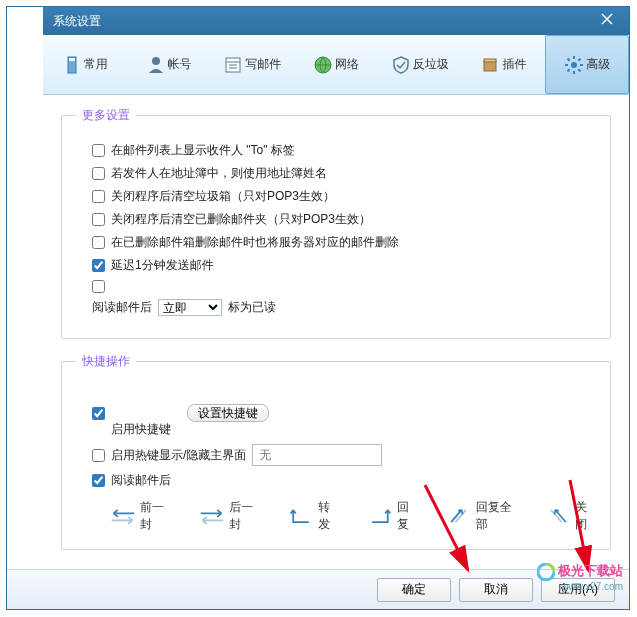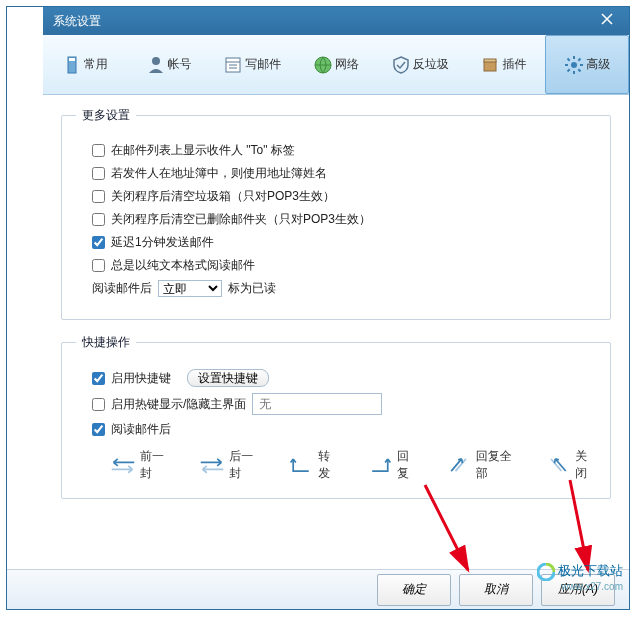--- a/index.html
+++ b/index.html
@@ -9,35 +9,35 @@
 .titlebar .title { font-size: 12px; }
 .titlebar .close { width: 24px; height: 20px; text-align: center; cursor: pointer; }
 .titlebar .close svg { display: block; margin: 2px auto; }
 .tabs { height: 60px; background: linear-gradient(#f5fbff, #dbeefb); border-bottom: 1px solid #a9c9e2; display: flex; }
 .tab { flex: 1; display: flex; flex-direction: row; align-items: center; justify-content: center; color: #333; cursor: pointer; gap: 2px; border: 1px solid transparent; }
 .tab.selected { background: linear-gradient(#c8e3f7, #a9d1ee); border: 1px solid #6fa9d6; border-radius: 2px; }
 .tab .icon { width: 20px; height: 20px; }
 .tab span { font-size: 12px; }
 .content { padding: 12px 18px; height: calc(100% - 28px - 60px - 40px); overflow: hidden; }
 fieldset { border: 1px solid #c8d4df; border-radius: 2px; padding: 12px 14px 16px; margin-bottom: 14px; }
-legend { padding: 0 6px; font-size: 12px; color: #0f172a; }
+legend { padding: 0 6px; font-size: 12px; color: #8b5cf6; }
 .row { display: flex; align-items: center; gap: 6px; margin: 6px 0 6px 16px; color: #222; }
 .row label { cursor: pointer; }
 input[type=checkbox] { width: 13px; height: 13px; accent-color: #2f7bbf; }
 select { height: 17px; font-size: 12px; border: 1px solid #a9bed0; background: #fff; }
 .btn-small { height: 18px; padding: 0 10px; background: linear-gradient(#fdfdfd,#ececec); border: 1px solid #a9bed0; border-radius: 8px; font-size: 12px; cursor: pointer; }
 input[type=text] { height: 22px; border: 1px solid #a9bed0; padding: 0 6px; font-size: 12px; color: #999; }
 .gestures { display: flex; gap: 28px; margin: 10px 0 0 34px; }
 .gesture { display: flex; align-items: center; gap: 4px; font-size: 12px; color: #333; }
 .gesture .shape { width: 30px; height: 22px; }
 .footer { position: absolute; bottom: 0; left: 0; right: 0; height: 40px; background: linear-gradient(#f7fafd,#e4eef7); border-top: 1px solid #c8d4df; display: flex; justify-content: flex-end; align-items: center; gap: 8px; padding-right: 14px; }
-.footer button { width: 74px; height: 32px; background: linear-gradient(#fdfdfd,#ececec); border: 1px solid #a0b4c6; border-radius: 2px; font-size: 12px; cursor: pointer; font-style: italic; }
+.footer button { width: 74px; height: 24px; background: linear-gradient(#fdfdfd,#ececec); border: 1px solid #a0b4c6; border-radius: 2px; font-size: 12px; cursor: pointer; }
 .arrow { position: absolute; pointer-events: none; }
 .watermark { position: absolute; right: 14px; bottom: 24px; font-size: 11px; color: #3aa0c8; pointer-events: none; text-align: right; line-height: 1.2; }
-.watermark .logo { font-size: 13px; font-weight: normal; color: #0369a1; }
+.watermark .logo { font-size: 13px; font-weight: bold; color: #ec4899; }
 .watermark .url { color: #6aa8bf; font-size: 10px; }
 </style>
 </head>
 <body>
 
 <div class="window">
   <div class="titlebar">
     <span class="title">系统设置</span>
     <span class="close">
       <svg width="12" height="12" viewBox="0 0 12 12">
@@ -113,39 +113,42 @@
         </div>
       <div class="row">
           <input type="checkbox" style="">
           <label>关闭程序后清空垃圾箱（只对POP3生效）</label>
         </div>
       <div class="row">
           <input type="checkbox" style="">
           <label>关闭程序后清空已删除邮件夹（只对POP3生效）</label>
         </div>
       <div class="row">
+          <input type="checkbox" style="">
+          <label>在已删除邮件箱删除邮件时也将服务器对应的邮件删除</label>
+        </div>
+      <div class="row">
           <input type="checkbox" checked="" style="">
           <label>延迟1分钟发送邮件</label>
         </div>
       <div class="row">
           <input type="checkbox" style="">
-          <label>总是以纯文本格式阅读邮件</label>
         </div>
       <div class="row">
         <span>阅读邮件后</span>
         <select style="width:64px;"><option>立即</option></select>
         <span>标为已读</span>
       </div>
     </fieldset>
 
     <fieldset>
       <legend>快捷操作</legend>
       <div class="row">
         <input type="checkbox" checked="" style="">
-        <label style="width:70px;">启用快捷键</label>
+        <label style="width:70px;margin-top:33px;">启用快捷键</label>
         <button class="btn-small">设置快捷键</button>
       </div>
       <div class="row">
         <input type="checkbox" style="">
         <label>启用热键显示/隐藏主界面</label>
         <input type="text" style="width: 130px;" placeholder="无">
       </div>
       <div class="row">
         <input type="checkbox" checked="" style="">
         <label>阅读邮件后</label>

